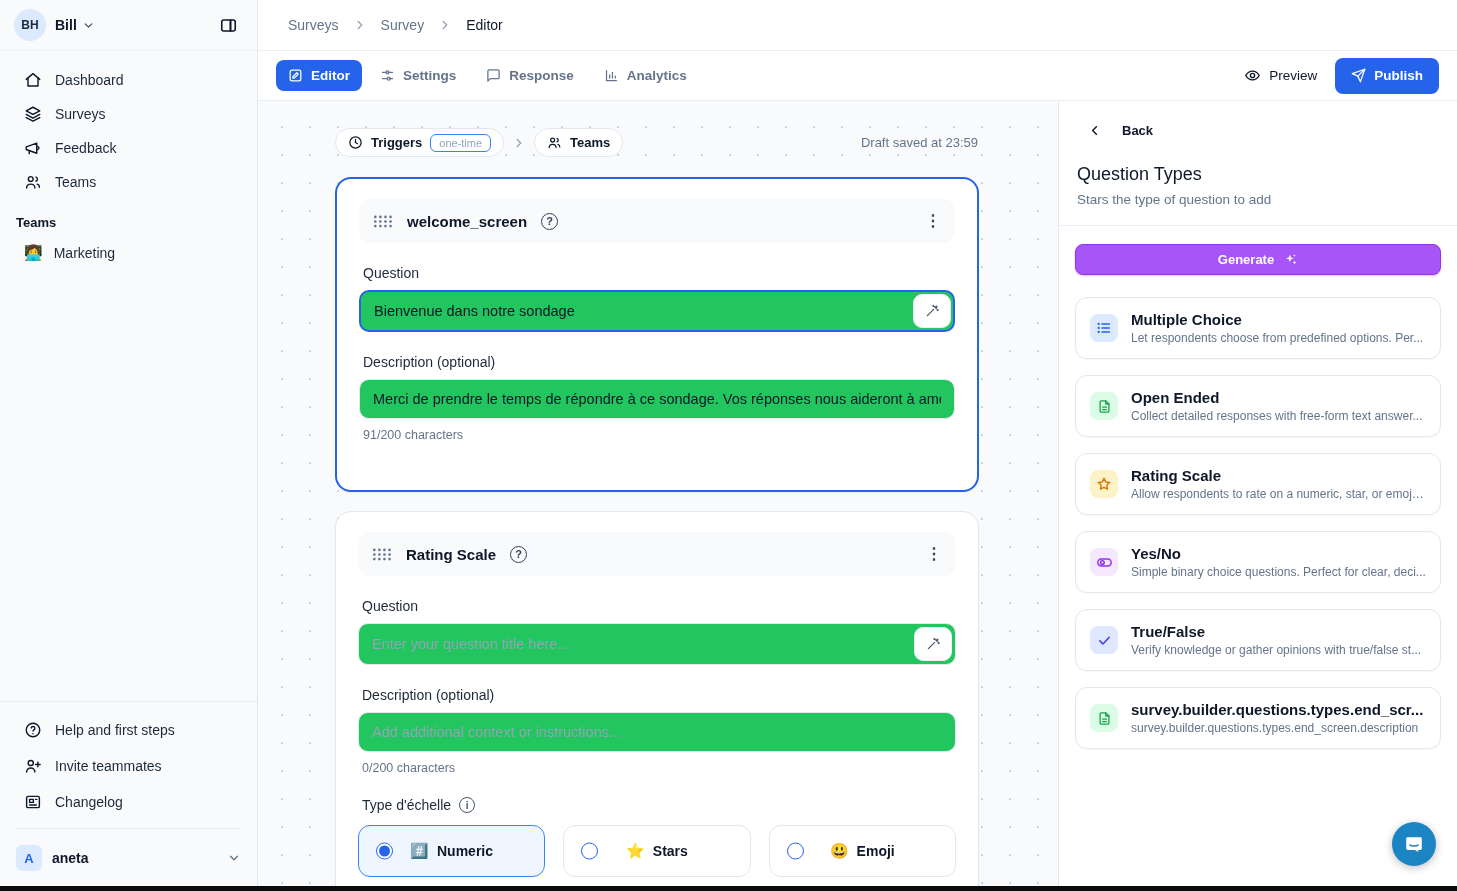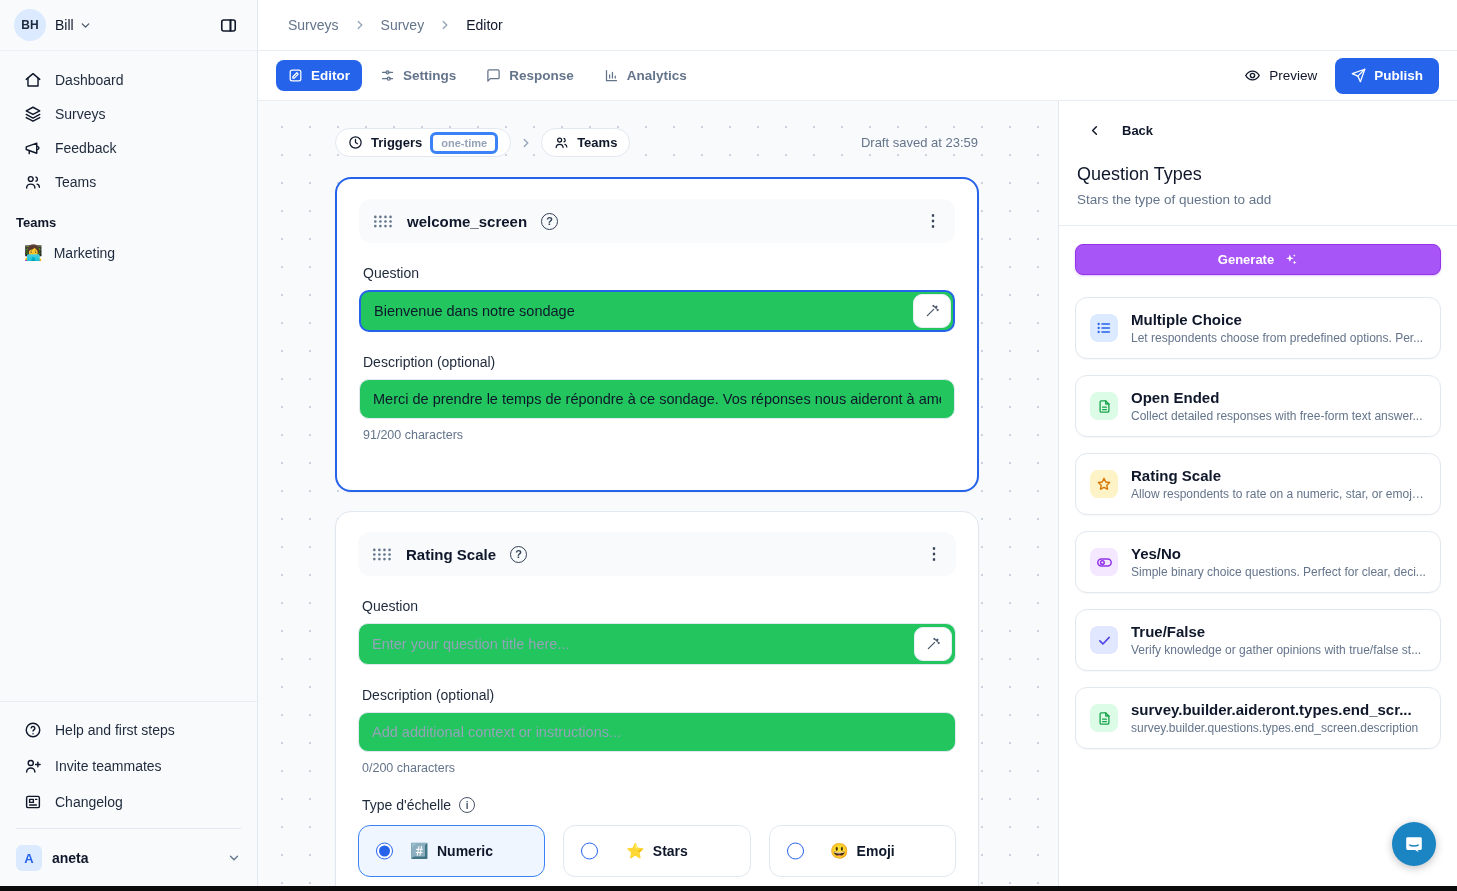--- a/index.html
+++ b/index.html
@@ -5,21 +5,21 @@
   * { margin:0; padding:0; box-sizing:border-box; }
   html,body { width:1457px; height:891px; }
   body { font-family:"Liberation Sans", sans-serif; color:#0f172a; background:#fff; overflow:hidden; }
   svg { display:block; }
   .page { position:relative; width:1457px; height:891px; display:flex; overflow:hidden; background:#fff; }
 
   
   .sidebar { width:258px; min-width:258px; height:100%; background:#f8fafc; border-right:1px solid #e2e8f0; display:flex; flex-direction:column; position:relative; z-index:2; }
   .sb-header { height:51px; display:flex; align-items:center; padding:0 14px; border-bottom:1px solid #eef2f6; }
   .sb-avatar { width:32px; height:32px; border-radius:50%; background:#dbeafe; color:#1e293b; font-size:12px; font-weight:700; display:grid; place-items:center; margin-right:9px; }
-  .sb-wsname { font-size:14px; font-weight:400; color:#0f172a; margin-right:5px; }
+  .sb-wsname { font-size:14px; font-weight:700; color:#0f172a; margin-right:5px; }
   .sb-collapse { margin-left:auto; width:30px; height:30px; border-radius:50%; display:grid; place-items:center; cursor:pointer; background:transparent; border:none; }
   .sb-nav { padding:12px 0 0 0; }
   .sb-item { height:34px; display:flex; align-items:center; gap:13px; padding:0 24px; font-size:14px; color:#1e293b; cursor:pointer; }
   .sb-item .ic { color:#0f172a; }
   .sb-section { font-size:13px; font-weight:700; color:#0f172a; padding:16px 16px 6px 16px; }
   .sb-team { height:34px; display:flex; align-items:center; gap:11px; padding:0 24px; font-size:14px; color:#1e293b; cursor:pointer; }
   .sb-team .emoji { font-size:15px; }
   .sb-footer { margin-top:auto; border-top:1px solid #e8edf3; padding:10px 0 8px 0; }
   .sb-footer .sb-item { height:36px; }
   .sb-divider { height:1px; background:#e2e8f0; margin:8px 16px; }
@@ -43,21 +43,21 @@
   .publish-btn { display:flex; align-items:center; gap:8px; font-size:13.5px; font-weight:600; color:#fff; background:#2563eb; border:none; border-radius:8px; height:36px; padding:0 16px; cursor:pointer; font-family:inherit; }
 
   .content { flex:1; display:flex; min-height:0; }
 
   
   .canvas { width:800px; min-width:800px; position:relative; overflow:hidden; background:#f8fafc;
             background-image:radial-gradient(circle, #cbd5e1 1.3px, transparent 1.4px);
             background-size:28px 28px; background-position:10px 12px; }
   .canvas-top { position:absolute; left:77px; right:80px; top:27px; display:flex; align-items:center; }
   .chip { display:flex; align-items:center; gap:8px; height:29px; background:#fff; border:1px solid #e2e8f0; border-radius:999px; padding:0 12px; font-size:13px; font-weight:600; color:#0f172a; cursor:pointer; }
-  .chip .badge { font-size:11px; font-weight:700; color:#94a3b8; border:3px solid #3b82f6; border-radius:6px; padding:2px 8px; background:#fff; }
+  .chip .badge { font-size:11px; font-weight:400; color:#94a3b8; border:1px solid #3b82f6; border-radius:6px; padding:2px 8px; background:#fff; }
   .chip-sep { color:#94a3b8; margin:0 8px; display:flex; }
   .draft-status { margin-left:auto; font-size:13px; color:#64748b; }
 
   .qcard { position:absolute; left:77px; width:644px; background:#fff; border-radius:16px; padding:20px 22px; box-shadow:0 1px 2px rgba(15,23,42,.05); }
   .qcard.active { border:2px solid #2563eb; top:76px; height:315px; }
   .qcard.plain  { border:1px solid #e2e8f0; top:410px; height:520px; }
   .qcard-header { background:#f8fafc; border-radius:12px; height:44px; display:flex; align-items:center; padding:0 14px; gap:14px; }
   .grip { color:#64748b; cursor:grab; }
   .qcard-title { font-size:15px; font-weight:600; color:#0f172a; }
   .round-q { width:17px; height:17px; border:1.5px solid #334155; border-radius:50%; color:#334155; font-size:11px; font-weight:700; display:grid; place-items:center; cursor:pointer; }
@@ -525,21 +525,21 @@
 
         <div class="type-card">
           <div class="type-icon" style="background:#dcfce7;color:#16a34a">
             <svg width="15" height="15" viewBox="0 0 24 24" fill="none" stroke="currentColor" stroke-width="2.1" stroke-linecap="round" stroke-linejoin="round">
                 <path d="M14 3H7a2 2 0 0 0-2 2v14a2 2 0 0 0 2 2h10a2 2 0 0 0 2-2V8l-5-5z"></path>
                 <path d="M14 3v5h5"></path>
                 <path d="M9 13h6M9 17h6"></path>
               </svg>
           </div>
           <div class="type-text">
-            <div class="type-title">survey.builder.aideront.types.end_scr...</div>
+            <div class="type-title">survey.builder.questions.types.end_scr...</div>
             <div class="type-desc">survey.builder.questions.types.end_screen.description</div>
           </div>
         </div>
       </aside>
     </div>
   </div>
 
   <button class="chat-fab">
     <span>
       <svg width="22" height="22" viewBox="0 0 24 24">

